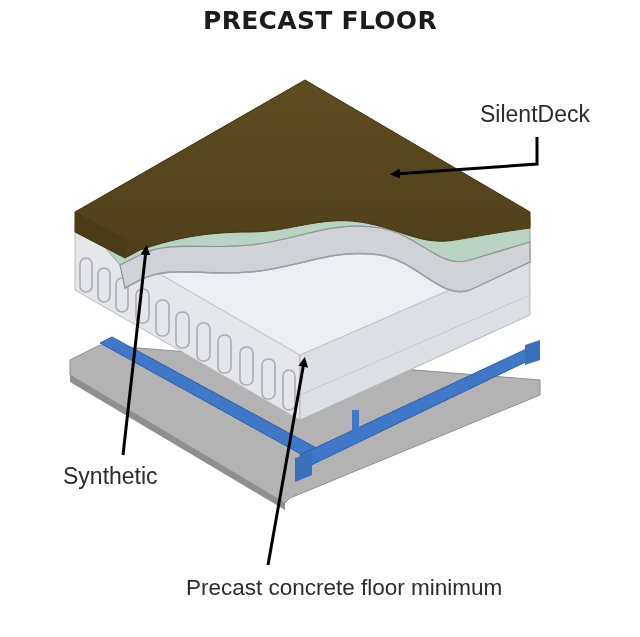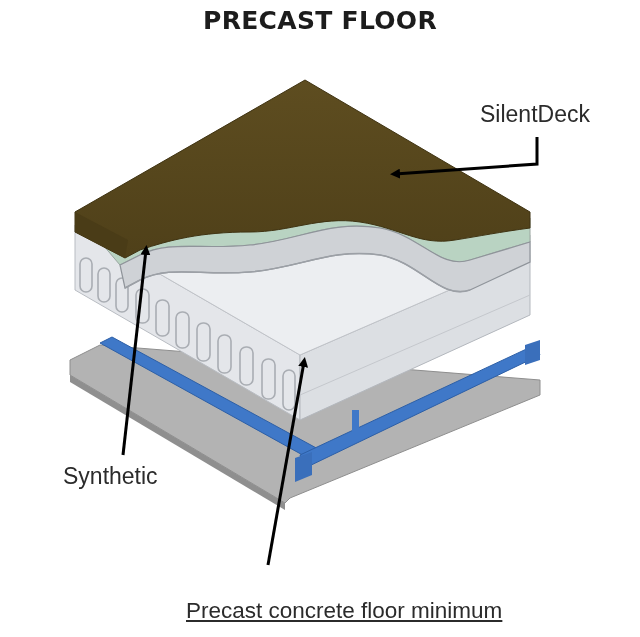--- a/index.html
+++ b/index.html
@@ -6,21 +6,21 @@
   body { width: 640px; height: 637px; position: relative; overflow: hidden; font-family: "Liberation Sans", sans-serif; }
   .title {
     position: absolute; left: 0; top: 6px; width: 640px; text-align: center;
     font-family: "DejaVu Sans", sans-serif; font-weight: bold; font-size: 25px;
     color: #1c1c1c; letter-spacing: 0.3px;
   }
   svg.diagram { position: absolute; left: 0; top: 0; }
   .label { position: absolute; color: #2b2b2b; font-family: "Liberation Sans", sans-serif; }
   .lbl-silentdeck { left: 480px; top: 101px; font-size: 23px; }
   .lbl-adhesive { left: 63px; top: 463px; font-size: 23px; line-height: 26px; }
-  .lbl-precast { left: 186px; top: 597px; font-size: 22.5px; line-height: 27px; white-space: nowrap; text-decoration: underline; }
+  .lbl-precast { left: 186px; top: 574px; font-size: 22.5px; line-height: 27px; white-space: nowrap; }
   .lbl-precast sup { font-size: 11px; vertical-align: 9px; }
 </style>
 </head>
 <body>
 
 <div class="title">PRECAST FLOOR</div>
 
 <svg class="diagram" width="640" height="637" viewBox="0 0 640 637">
   <defs>
     <marker id="ah" markerWidth="10" markerHeight="10" refX="5" refY="5" orient="auto" markerUnits="userSpaceOnUse">

